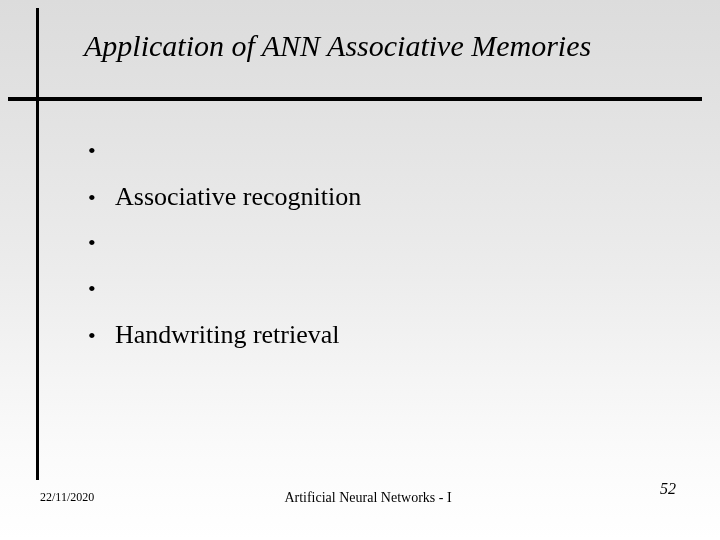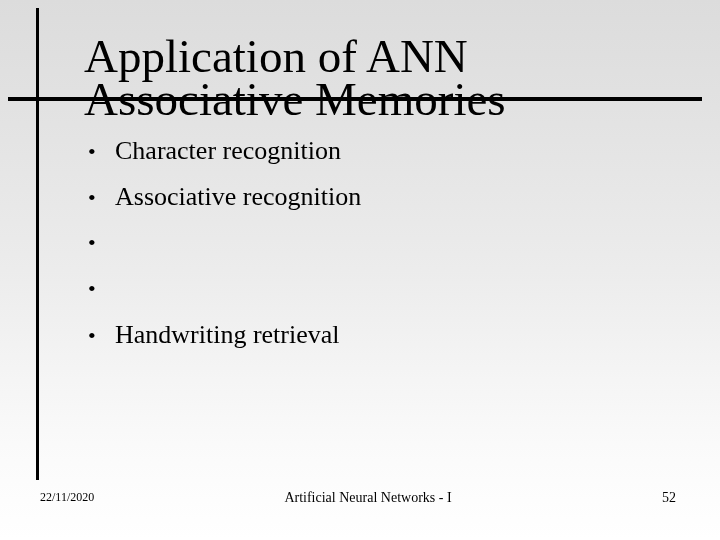--- a/index.html
+++ b/index.html
@@ -33,24 +33,25 @@
     top: 97px;
     width: 694px;
     height: 4px;
     background: #000000;
   }
   .title {
     position: absolute;
     left: 84px;
     top: 4px;
     width: 560px;
-    font-size: 47px;
+    font-size: 30px;
     line-height: 43px;
     font-weight: 400;
     letter-spacing: 0px;
+    font-style: italic;
   }
   .bullets {
     position: absolute;
     left: 88px;
     top: 128px;
     margin: 0;
     padding: 0;
     list-style: none;
     font-size: 26px;
   }
@@ -76,38 +77,38 @@
     position: absolute;
     left: 0;
     top: 490px;
     width: 736px;
     text-align: center;
     font-size: 14px;
   }
   .footer-page {
     position: absolute;
     right: 44px;
-    top: 490px;
-    font-size: 14px;
+    top: 480px;
+    font-size: 16px;
+    font-style: italic;
   }
 </style>
 </head>
 <body>
 
 <div class="slide">
 
   <div class="vrule"></div>
   <div class="hrule"></div>
 
   <h1 class="title">Application of ANN Associative Memories</h1>
 
   <ul class="bullets">
     <li>
       <span class="bullet-marker">•</span>
-      <span>Character recognition</span>
     </li>
     <li>
       <span class="bullet-marker">•</span>
       <span>Associative recognition</span>
     </li>
     <li>
       <span class="bullet-marker">•</span>
     </li>
     <li>
       <span class="bullet-marker">•</span>

